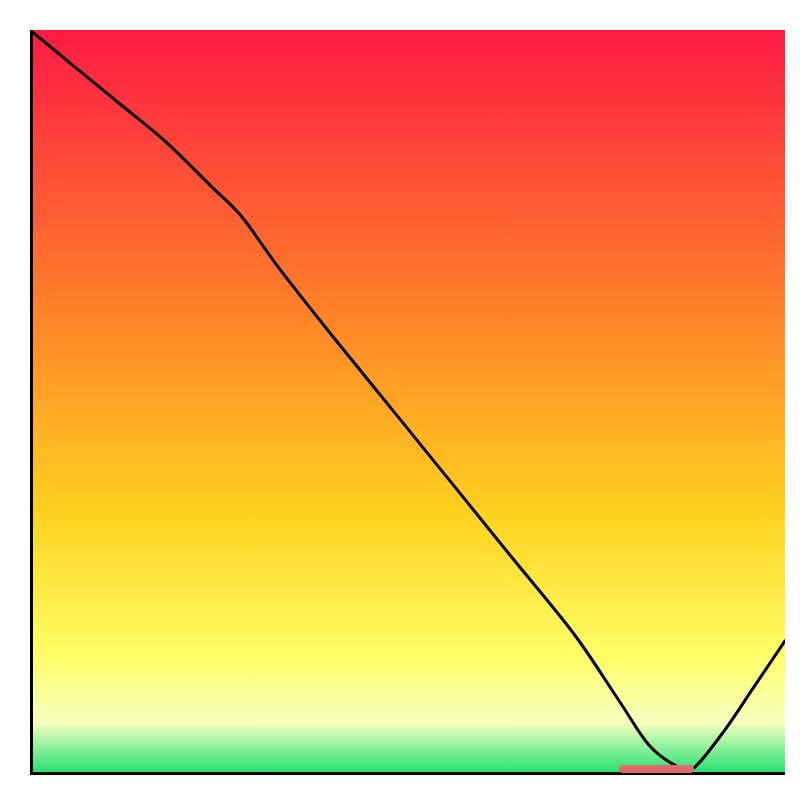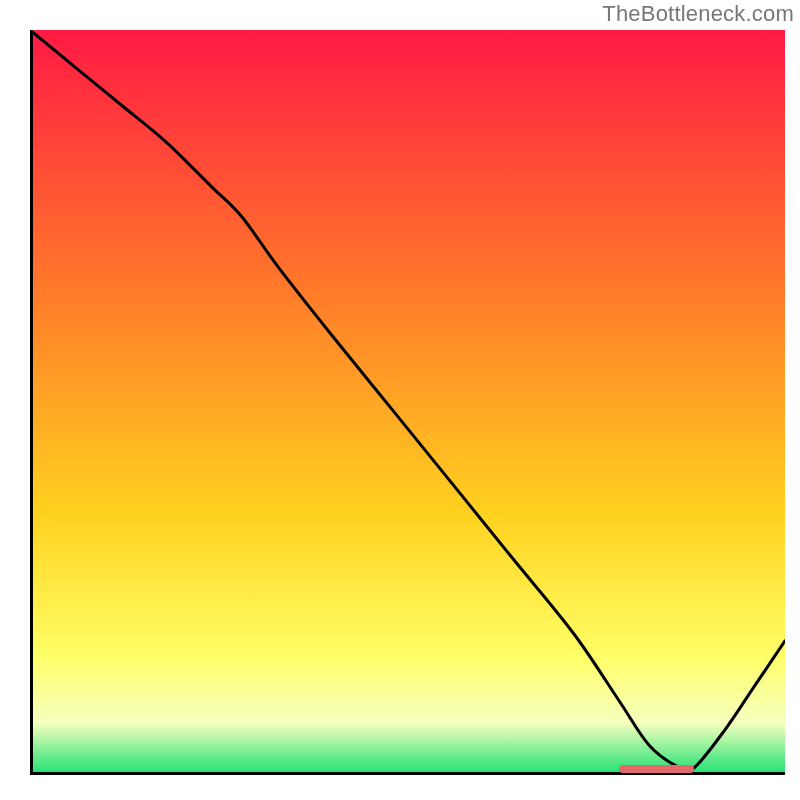--- a/index.html
+++ b/index.html
@@ -45,21 +45,20 @@
     height: 8px;
     background: #e06a6a;
     border-radius: 4px;
   }
 </style>
 </head>
 <body>
 
 <div class="frame">
 
-  <div class="watermark">TheBottleneck.com</div>
 
   <div class="plot-box">
     <svg viewBox="0 0 755 745" preserveAspectRatio="none">
       <defs>
         <linearGradient id="bgGrad" x1="0" y1="0" x2="0" y2="1">
           <stop offset="0%" stop-color="#ff1a44"></stop>
           <stop offset="35%" stop-color="#ff7a2a"></stop>
           <stop offset="65%" stop-color="#ffd21f"></stop>
           <stop offset="84%" stop-color="#ffff66"></stop>
           <stop offset="93%" stop-color="#f6ffbf"></stop>

